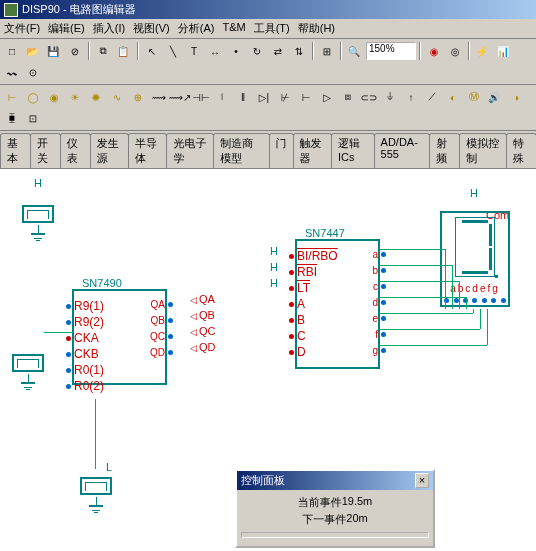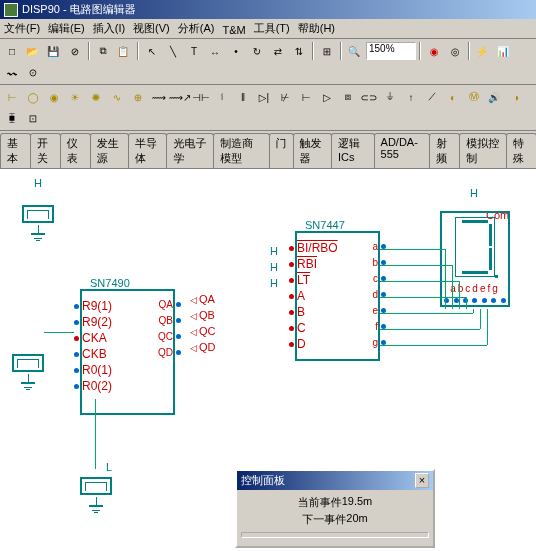--- a/index.html
+++ b/index.html
@@ -1,19 +1,19 @@
 <!DOCTYPE html>
 <html><head>
 <meta charset="utf-8">
 <style>
 * { box-sizing: border-box; margin: 0; padding: 0; }
 body { font-family: "SimSun", Arial, sans-serif; font-size: 11px; background: #d4d0c8; width: 536px; height: 551px; overflow: hidden; }
 .titlebar { background: linear-gradient(to right, #0a246a, #a6caf0); color: #fff; padding: 2px 4px; font-size: 11px; display: flex; align-items: center; }
 .titlebar .icon { width: 14px; height: 14px; background: #4a7a3a; border: 1px solid #fff; margin-right: 4px; }
-.menubar { background: #d4d0c8; padding: 2px 4px; display: flex; gap: 8px; border-bottom: 1px solid #808080; align-items: flex-end; }
+.menubar { background: #d4d0c8; padding: 2px 4px; display: flex; gap: 8px; border-bottom: 1px solid #808080; }
 .menubar span { cursor: default; }
 .toolbar { background: #d4d0c8; padding: 2px; display: flex; gap: 1px; border-bottom: 1px solid #808080; align-items: center; flex-wrap: wrap; }
 .tbtn { width: 20px; height: 20px; border: 1px solid #d4d0c8; display: flex; align-items: center; justify-content: center; font-size: 10px; background: #d4d0c8; }
 .tsep { width: 2px; height: 18px; border-left: 1px solid #808080; border-right: 1px solid #fff; margin: 0 2px; }
 .zoom { width: 50px; height: 18px; border: 1px inset #fff; background: #fff; font-size: 10px; padding: 0 2px; }
 .tabbar { background: #d4d0c8; display: flex; border-bottom: 1px solid #808080; padding-top: 2px; }
 .tab { padding: 2px 6px; border: 1px solid #808080; border-bottom: none; background: #d4d0c8; font-size: 11px; margin-right: -1px; border-radius: 3px 3px 0 0; }
 .canvas { background: #fff; position: relative; width: 536px; height: 420px; background-image: radial-gradient(circle, #ccc 0.5px, transparent 0.5px); background-size: 8px 8px; }
 .chip { position: absolute; border: 2px solid #008080; background: #fff; }
 .chip-title { color: #008080; font-size: 11px; position: absolute; top: -14px; left: 8px; }
@@ -142,21 +142,21 @@
   <div class="tab">模拟控制</div>
   <div class="tab">特殊</div>
 </div>
 
 <div class="canvas">
 
   <div class="node-lab" style="left:34px;top:8px">H</div>
   <div class="clock-sym" style="left:22px;top:36px"></div>
   <div class="gnd" style="left:31px;top:56px"></div>
 
-  <div class="chip" style="left:80px;top:120px;width:95px;height:126px">
+  <div class="chip" style="left:72px;top:120px;width:95px;height:96px">
     <div class="chip-title">SN7490</div>
     <div class="pin-l" style="top:8px">
         <span class="pin-dot b"></span>
         <span class="pin-lab">R9(1)</span>
       </div>
     <div class="pin-l" style="top:24px">
         <span class="pin-dot b"></span>
         <span class="pin-lab">R9(2)</span>
       </div>
     <div class="pin-l" style="top:40px">
@@ -195,21 +195,21 @@
 
   <div class="qbus" style="left:190px;top:124px">QA</div>
   <div class="qbus" style="left:190px;top:140px">QB</div>
   <div class="qbus" style="left:190px;top:156px">QC</div>
   <div class="qbus" style="left:190px;top:172px">QD</div>
 
   <div class="node-lab" style="left:270px;top:76px">H</div>
   <div class="node-lab" style="left:270px;top:92px">H</div>
   <div class="node-lab" style="left:270px;top:108px">H</div>
 
-  <div class="chip" style="left:295px;top:62px;width:85px;height:130px">
+  <div class="chip" style="left:295px;top:70px;width:85px;height:130px">
     <div class="chip-title">SN7447</div>
     <div class="pin-l" style="top:8px">
         <span class="pin-dot"></span>
         <span class="pin-lab" style="text-decoration:overline">BI/RBO</span>
       </div>
     <div class="pin-l" style="top:24px">
         <span class="pin-dot"></span>
         <span class="pin-lab" style="text-decoration:overline">RBI</span>
       </div>
     <div class="pin-l" style="top:40px">

